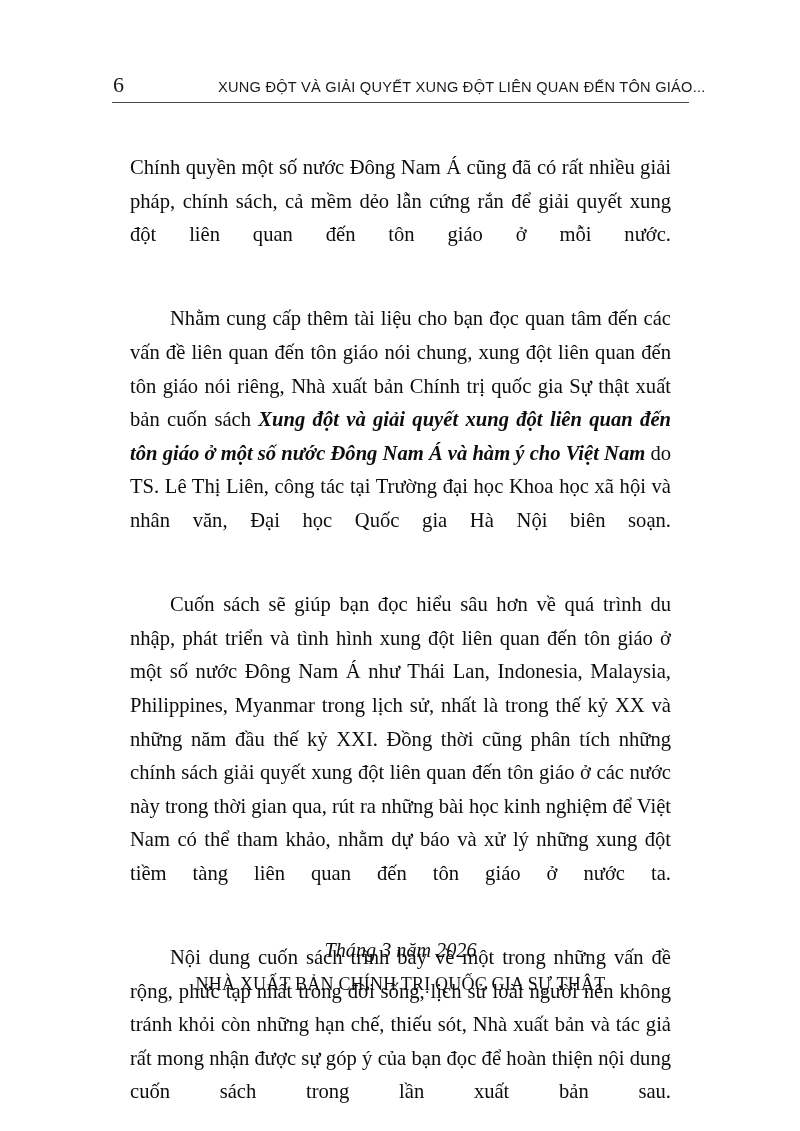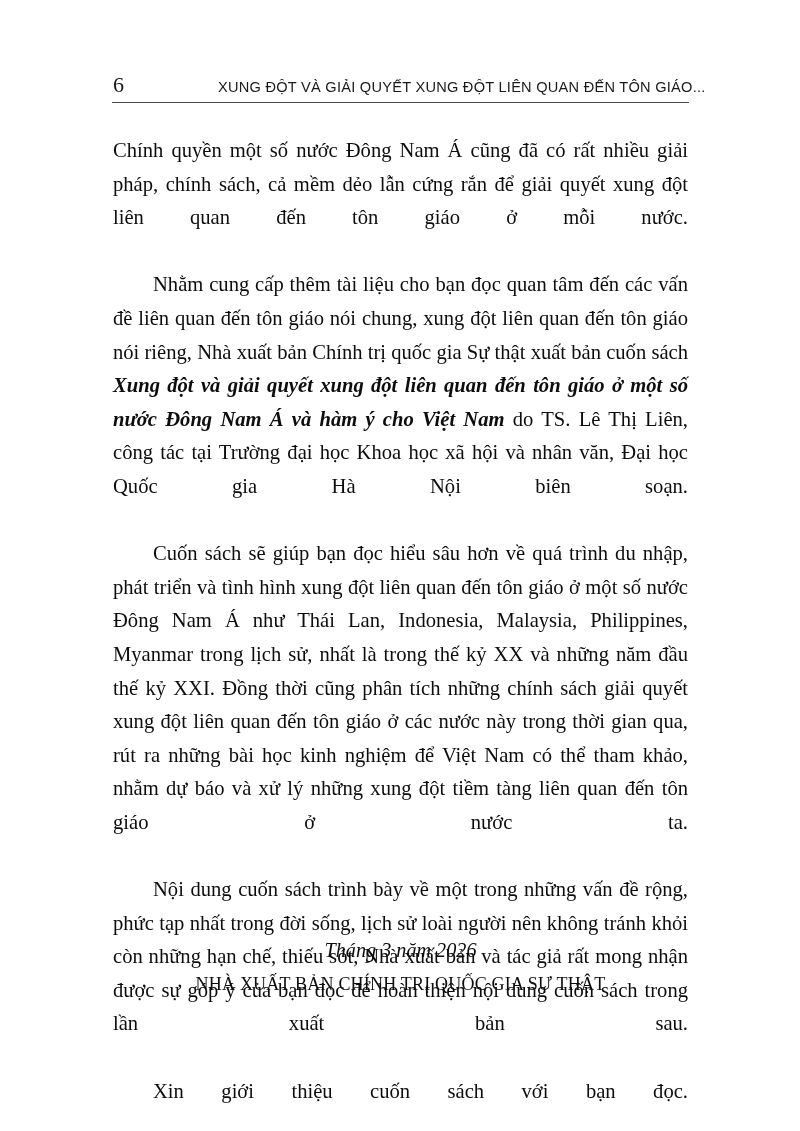--- a/index.html
+++ b/index.html
@@ -57,21 +57,21 @@
     border-top: 1.6px solid #4a4a4a;
   }
   
   .body-block {
     position: absolute;
     left: 113px;
     top: 134px;
     width: 575px;
   }
   p.para {
-    margin: 0;
+    margin: 17px;
     font-size: 20.6px;
     line-height: 33.6px;
     text-align: justify;
     text-justify: inter-word;
     text-indent: 40px;
     color: #0d0d0d;
     -webkit-hyphens: none;
     hyphens: none;
   }
   p.para.first {

